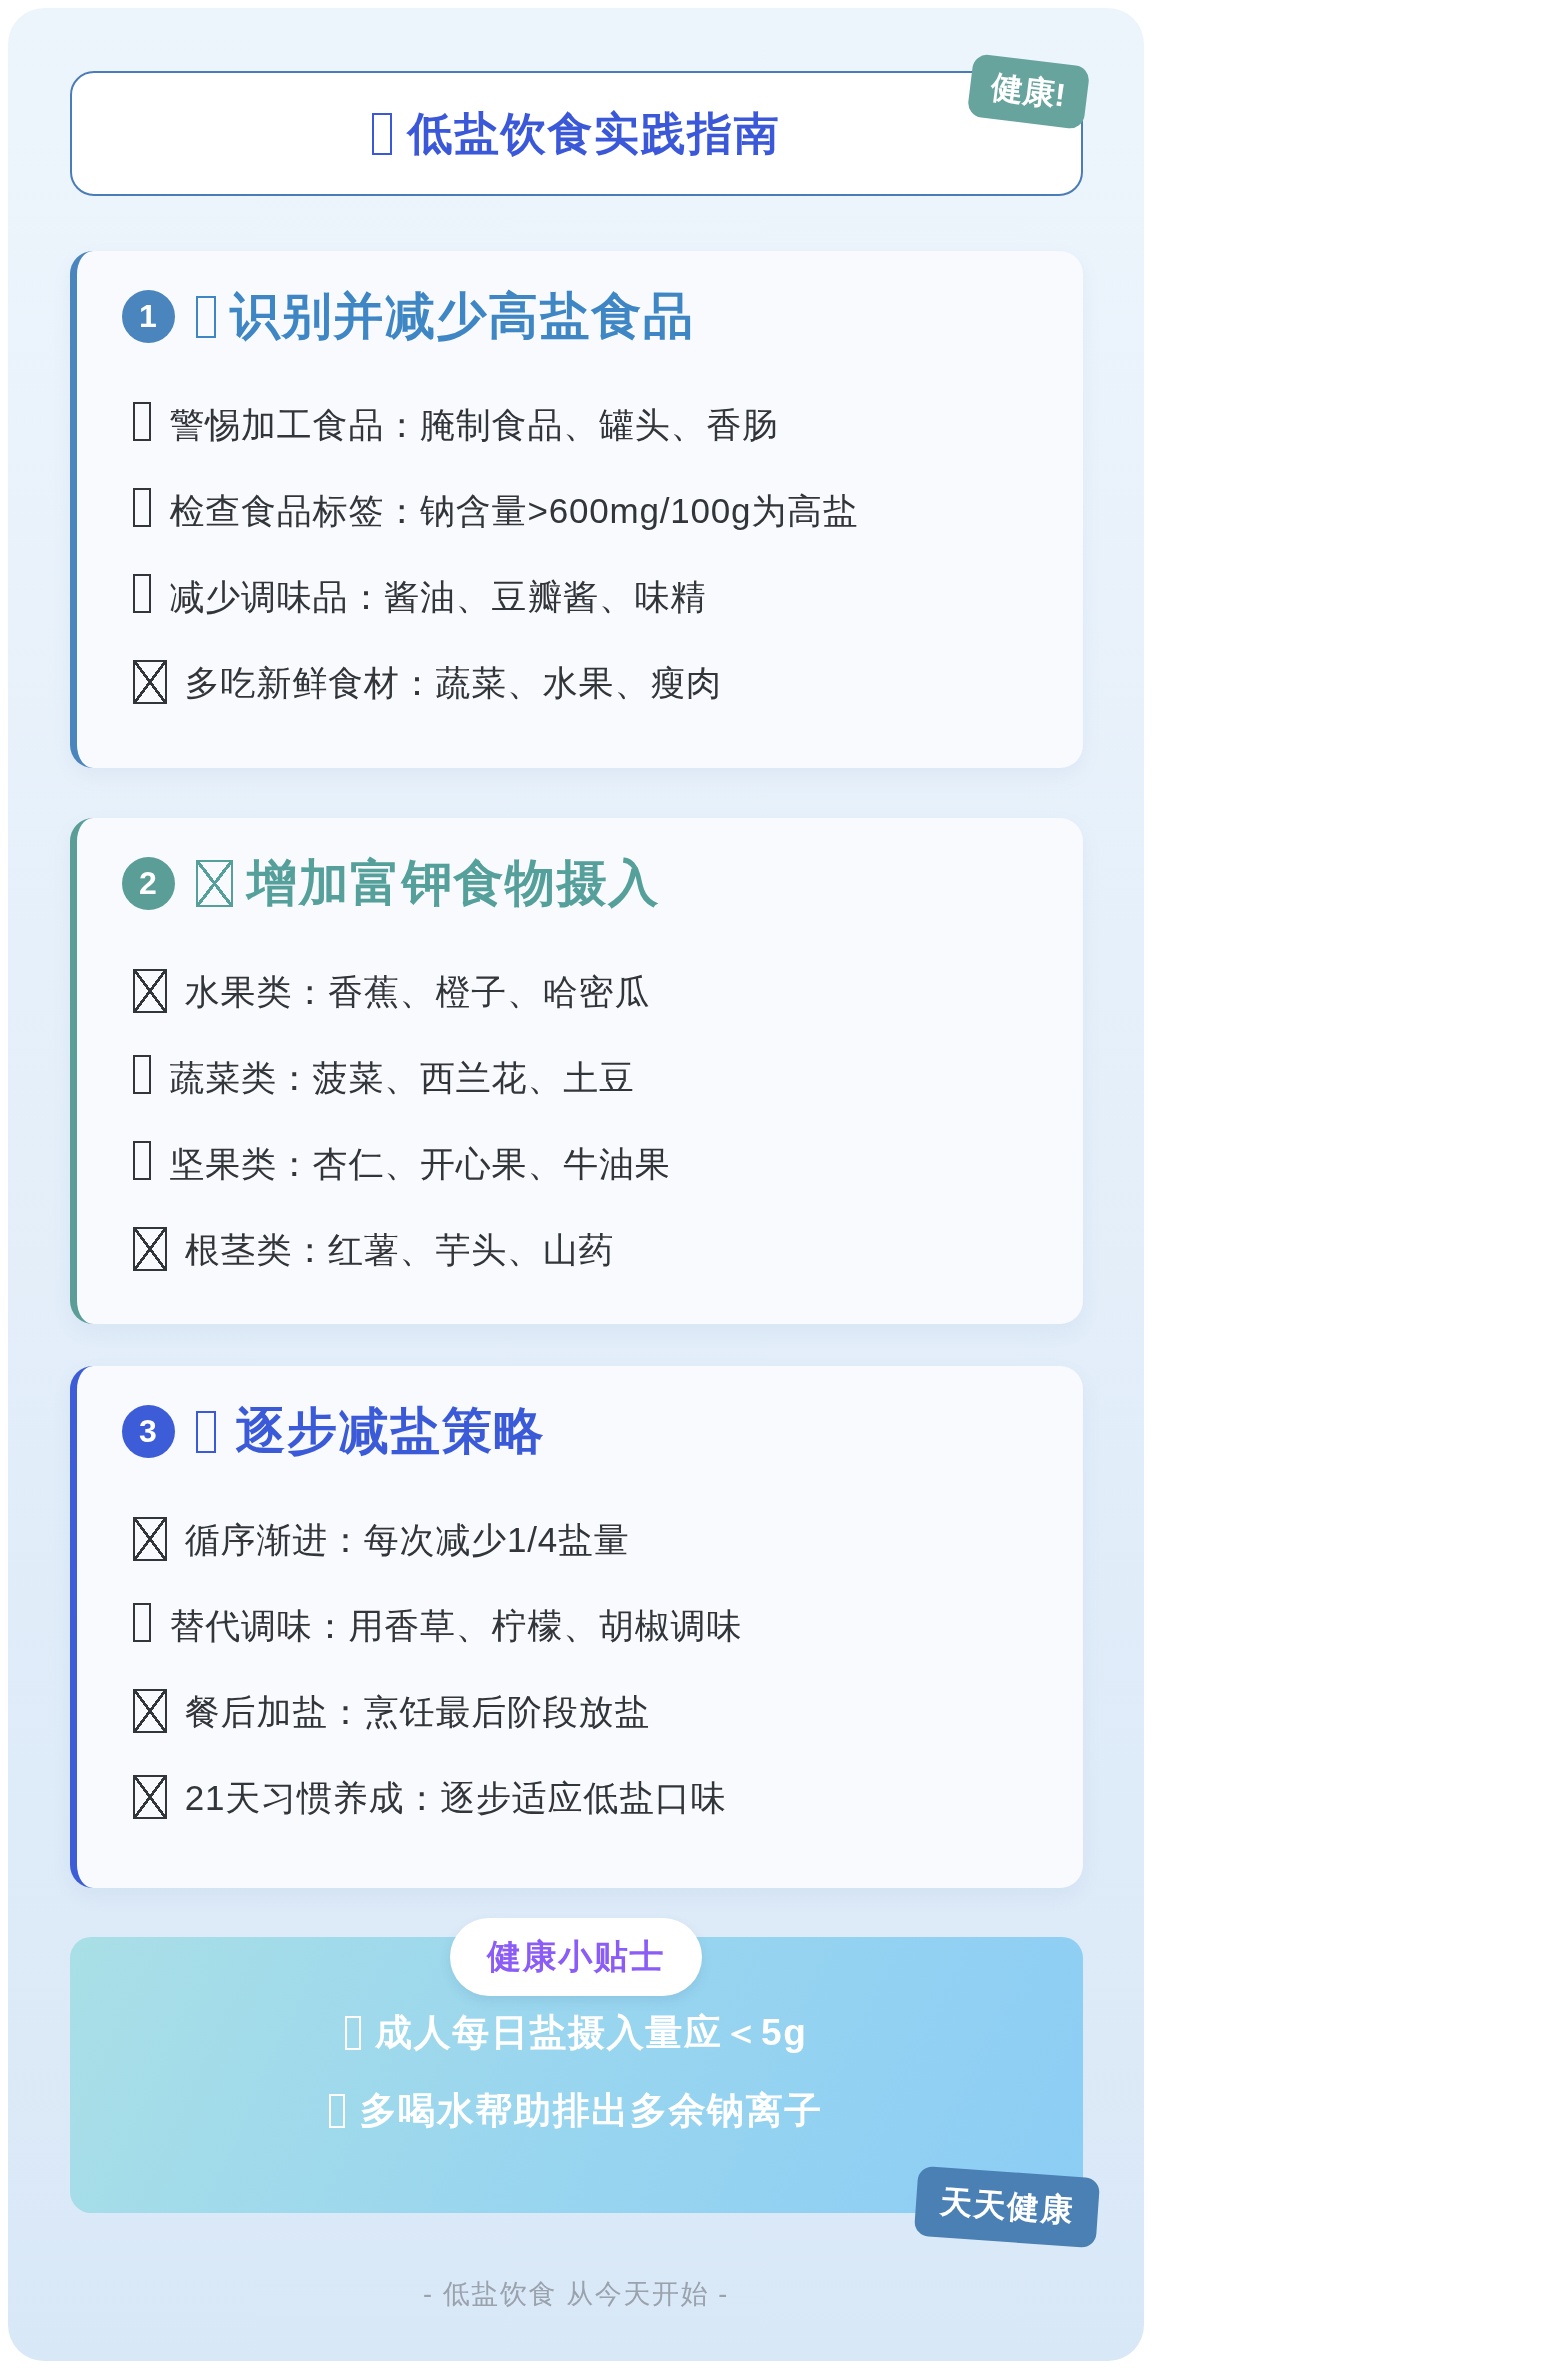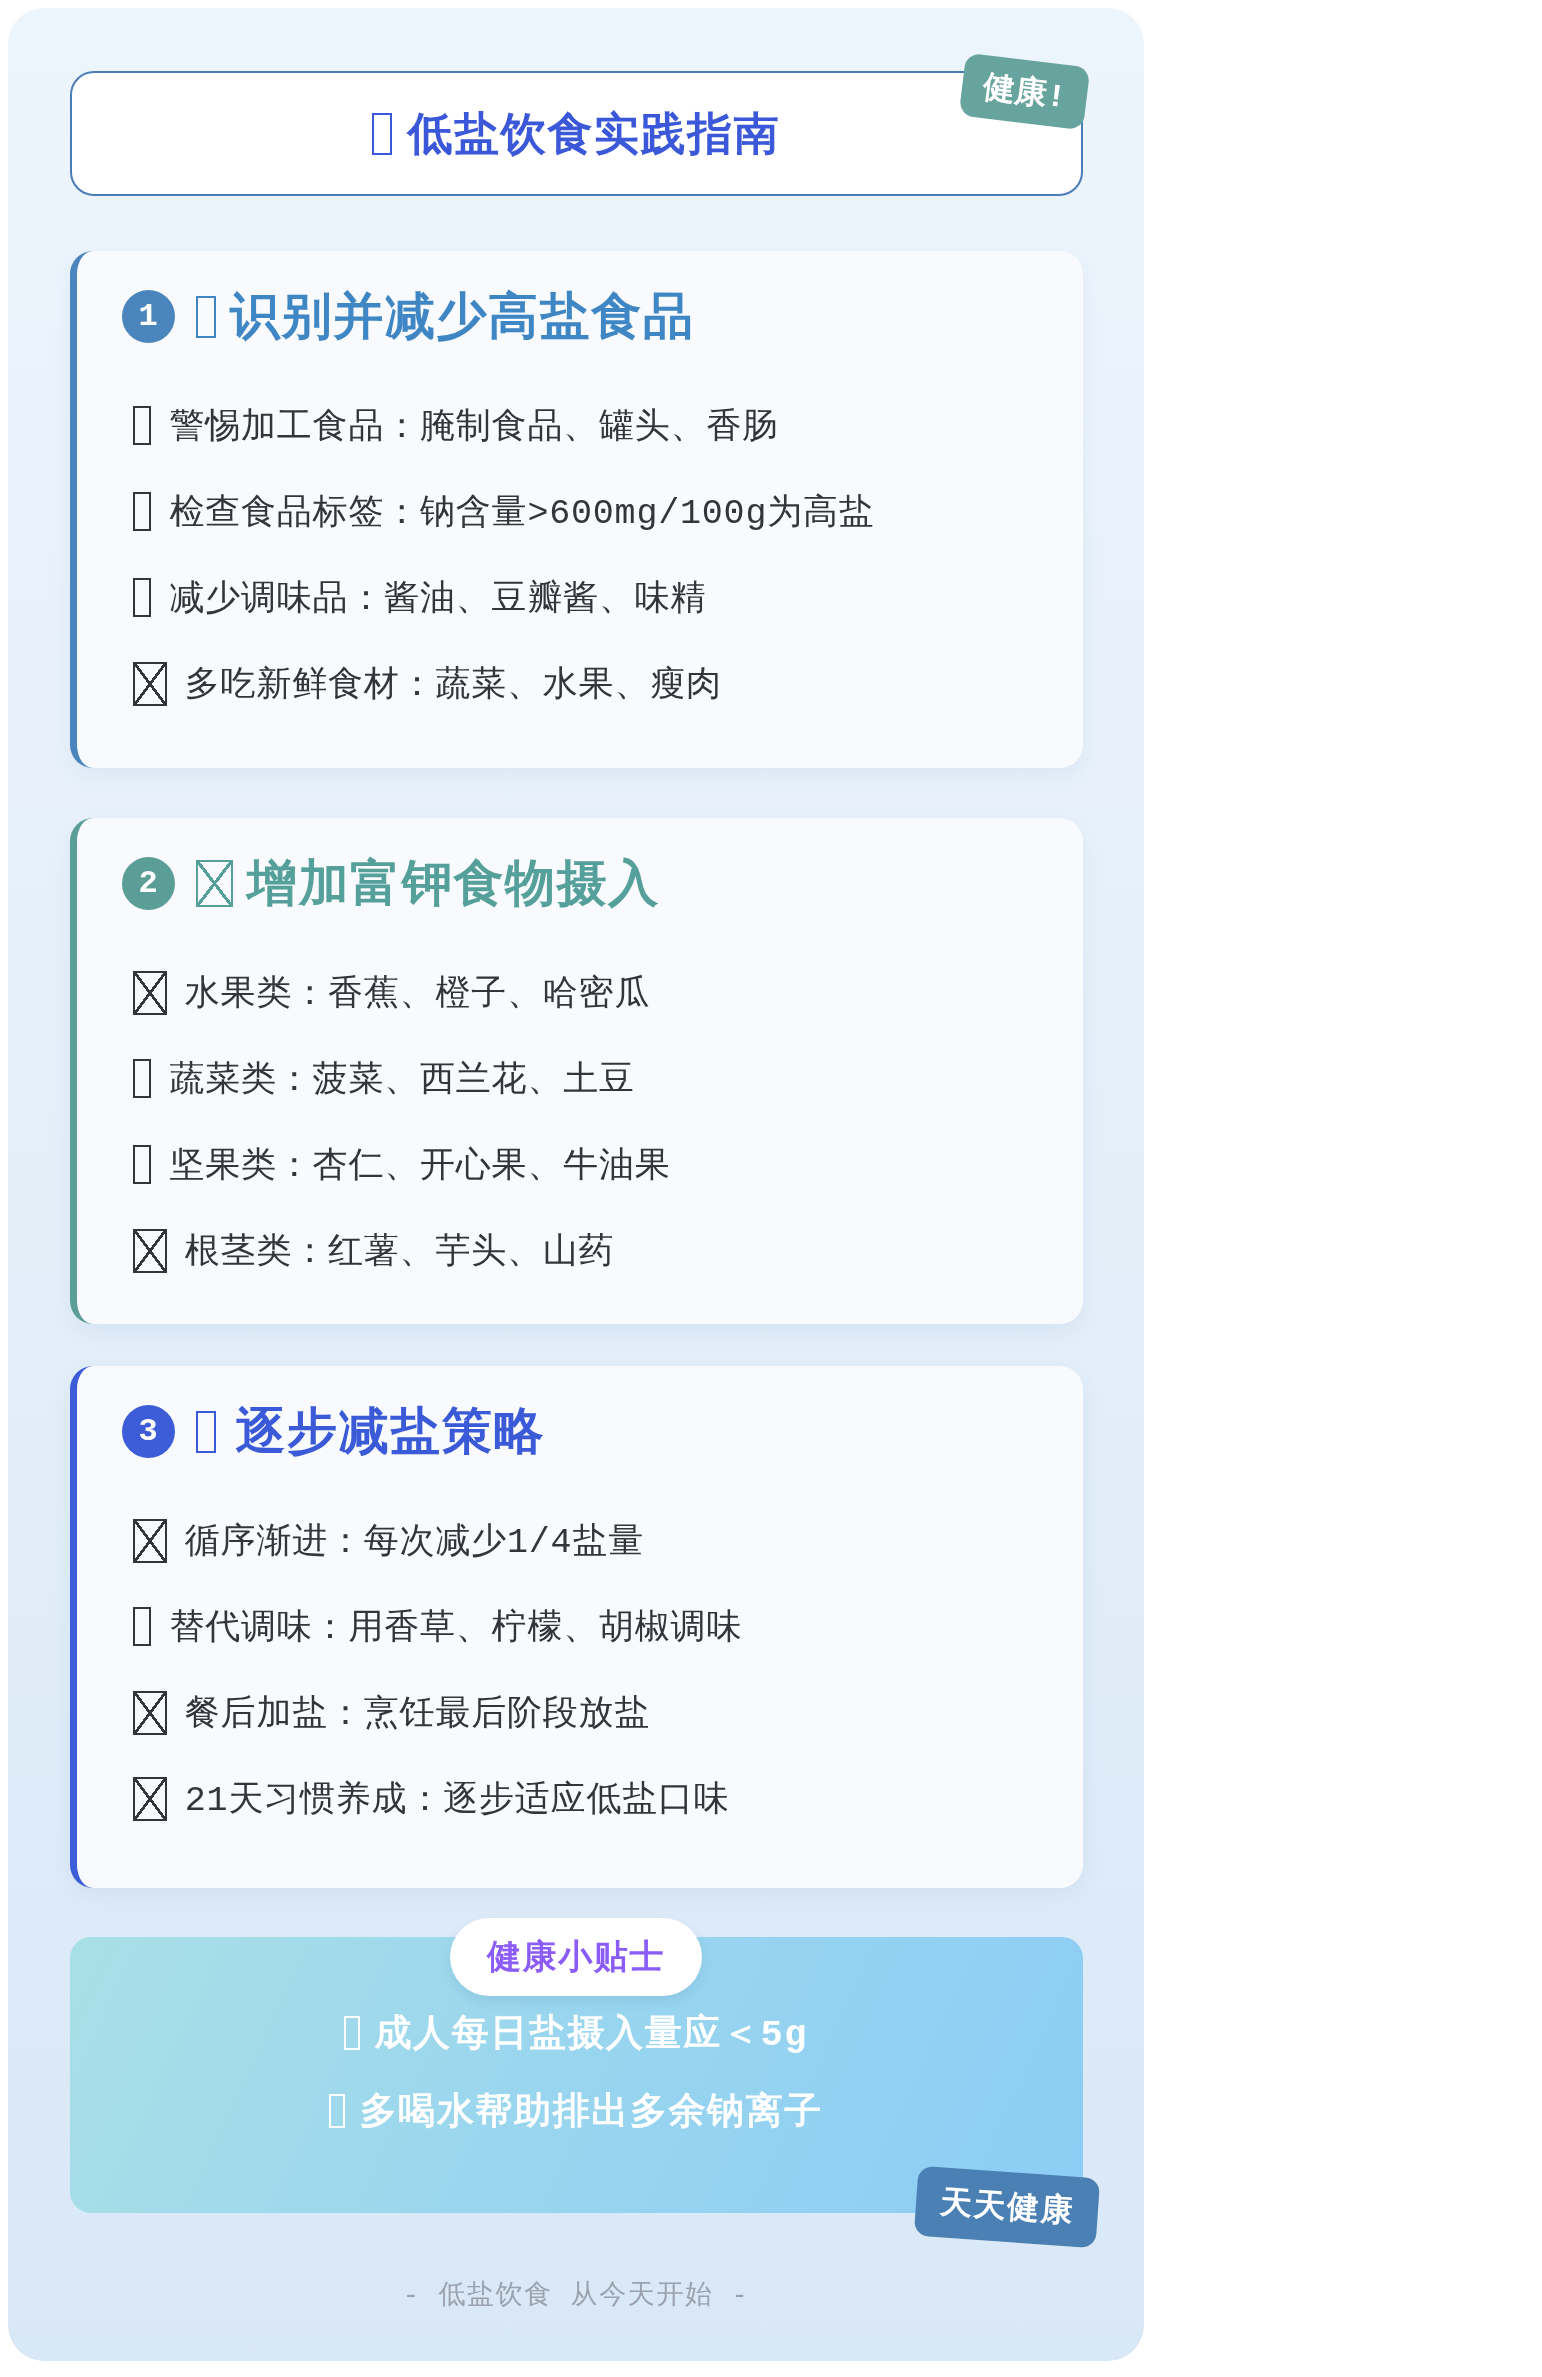--- a/index.html
+++ b/index.html
@@ -11,21 +11,20 @@
     overflow:hidden;
   }
   .poster{
     position:relative;
     margin:8px 0 8px 8px;
     width:1136px;height:2353px;
     border-radius:36px;
     background:linear-gradient(180deg,#edf5fc 0%,#e6f0fa 40%,#d9e8f7 100%);
     padding-top:63px;
     box-sizing:border-box;
-    font-family:Liberation Mono, monospace;
   }
   .column{width:1013px;margin:0 auto;}
 
   
   .title-card{
     position:relative;
     box-sizing:border-box;
     height:125px;
     background:#ffffff;
     border:2.4px solid #4a7cb8;
@@ -83,21 +82,21 @@
   .s1 .num-circle{background:#4a86bd;}
   .s2 .num-circle{background:#5b9e98;}
   .s3 .num-circle{background:#3d5cd8;}
   .card-title{font-size:50px;font-weight:bold;letter-spacing:1.6px;display:flex;align-items:center;gap:14.6px;text-align:right;}
   .s1 .card-title{color:#3f86c4;}
   .s2 .card-title{color:#55a09a;}
   .s3 .card-title{color:#3b5ad8;gap:20px;}
 
   .items{margin-top:52px;padding-left:11.3px;}
   .item{
-    display:flex;align-items:center;gap:18px;
+    display:flex;gap:18px;
     min-height:44px;margin-bottom:39px;
     font-size:35px;color:#32353a;
   }
   .item-text{letter-spacing:0.8px;}
 
   
   .tips{
     position:relative;
     box-sizing:border-box;
     margin-top:49px;

